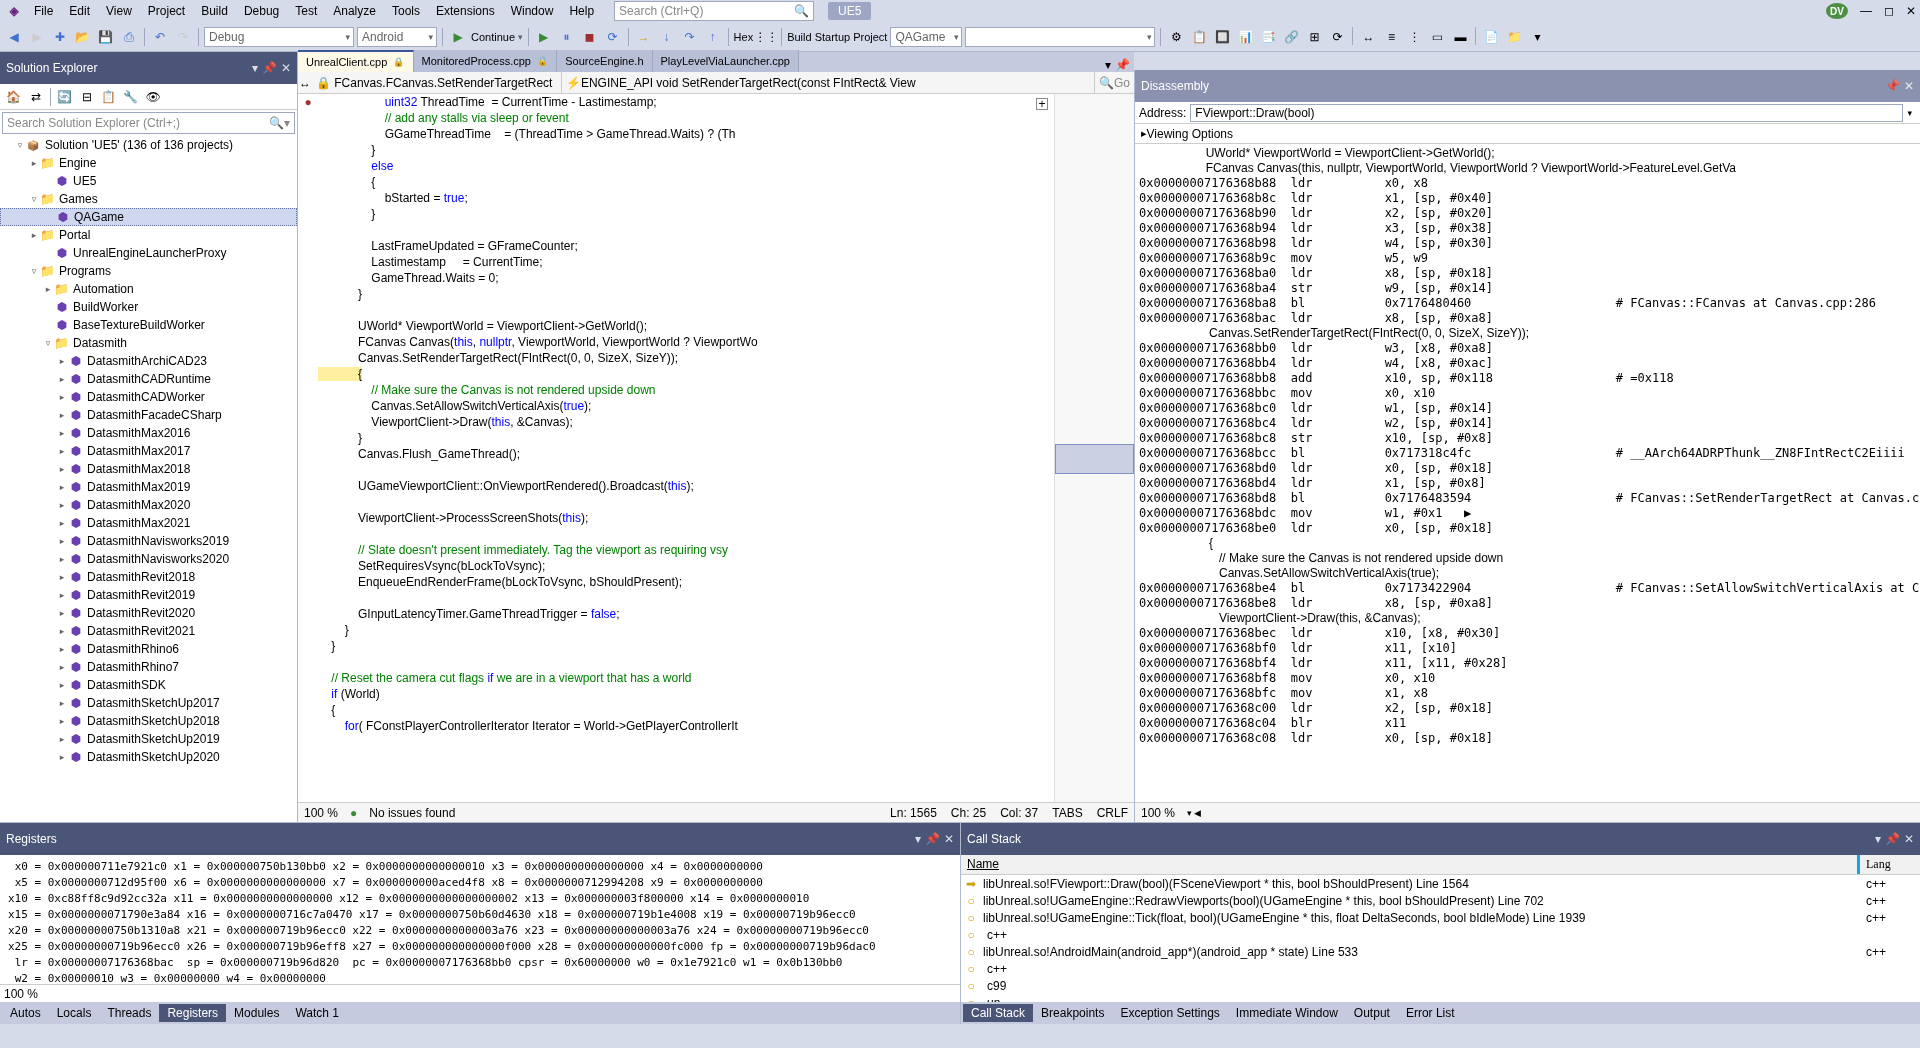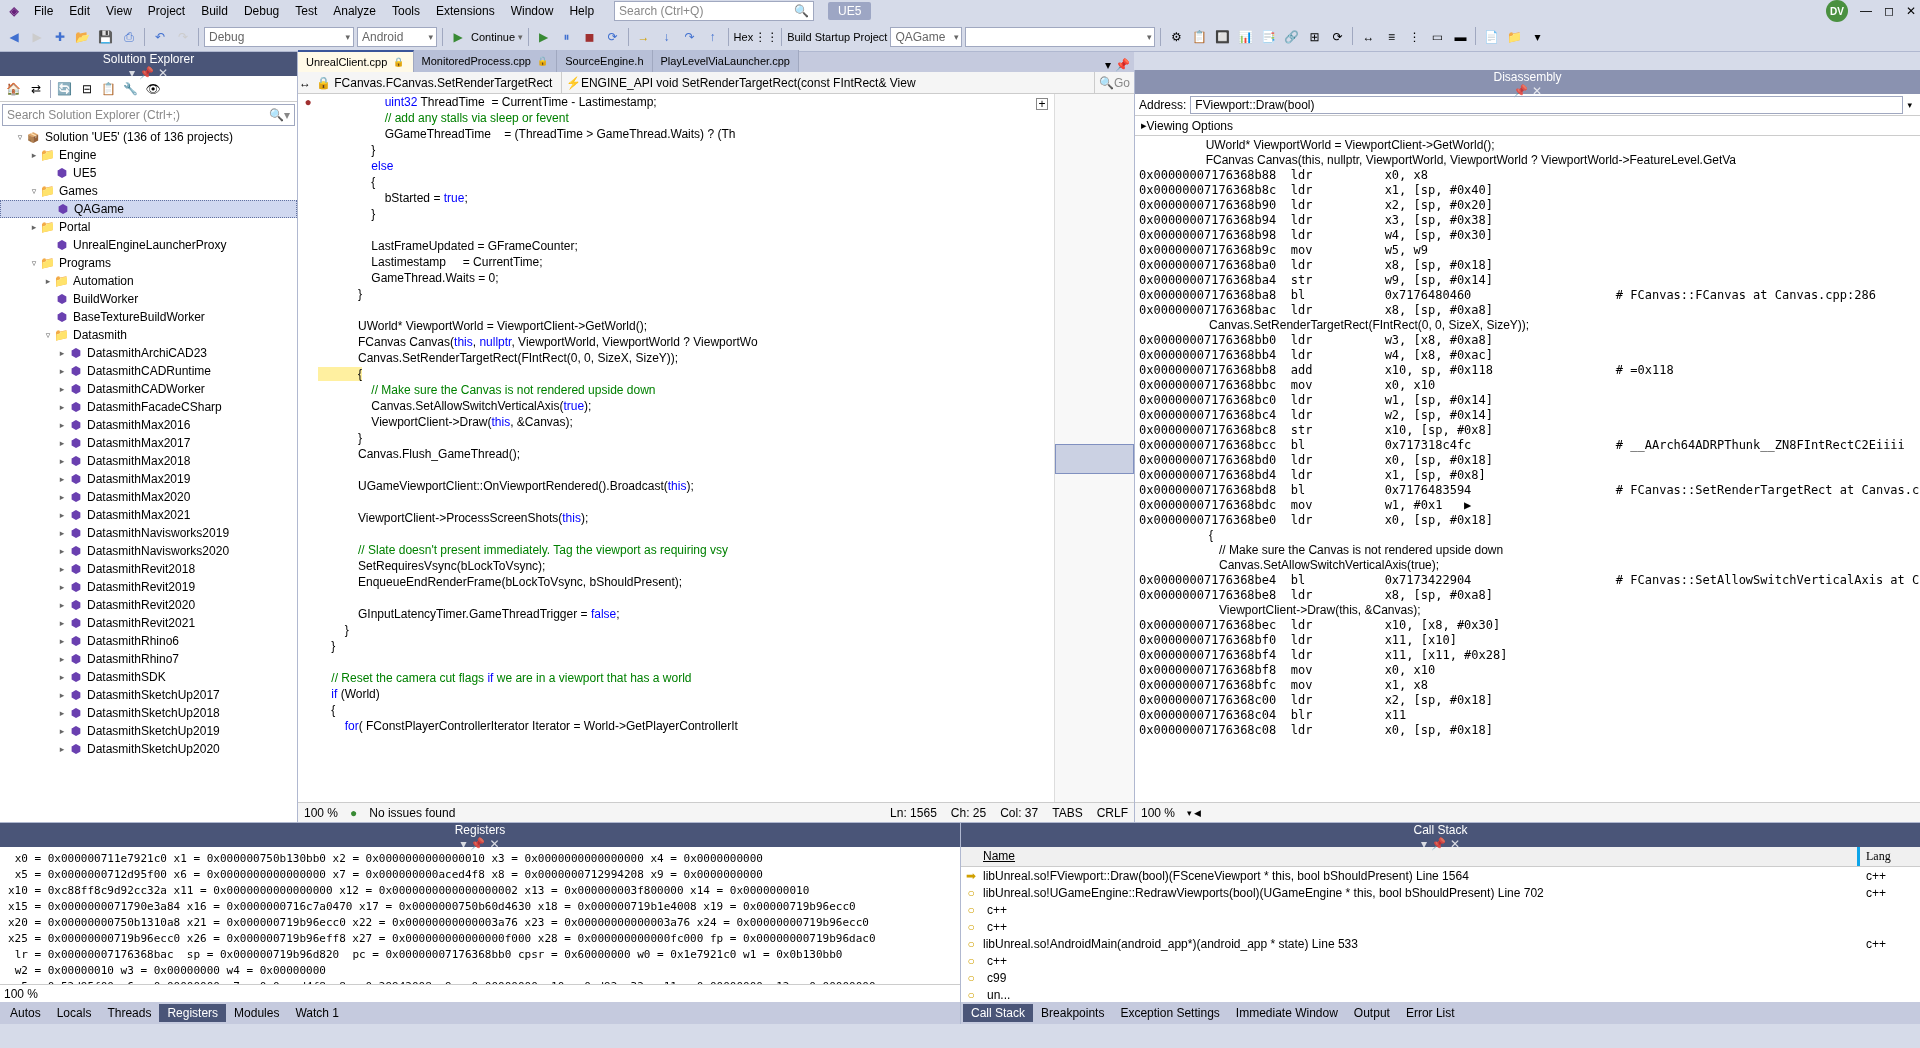--- a/index.html
+++ b/index.html
@@ -2,28 +2,28 @@
 <html><head>
 <meta charset="utf-8">
 <style>
 * { margin: 0; padding: 0; box-sizing: border-box; font-family: 'Segoe UI', sans-serif; font-size: 12px; }
 body { background: #d6dbe9; overflow: hidden; width: 1920px; height: 1048px; }
 .menubar { height: 22px; background: #d6dbe9; display: flex; align-items: center; padding: 0 4px; gap: 2px; }
 .menu-item { padding: 2px 8px; cursor: pointer; }
 .search-box { margin-left: 10px; width: 200px; height: 20px; border: 1px solid #a0a8c0; background: white; padding: 0 4px; color: #888; display: flex; align-items: center; justify-content: space-between; }
 .title-badge { margin-left: 12px; background: #9da6c4; color: white; padding: 2px 10px; border-radius: 2px; }
 .win-controls { margin-left: auto; display: flex; gap: 12px; align-items: center; }
-.avatar { width: 22px; height: 22px; background: #4a9040; color: white; border-radius: 50%; display: flex; align-items: center; justify-content: center; font-size: 10px; font-weight: bold; }
+.avatar { width: 22px; height: 16px; background: #4a9040; color: white; border-radius: 50%; display: flex; align-items: center; justify-content: center; font-size: 10px; font-weight: bold; }
 .toolbar { height: 30px; background: #d6dbe9; display: flex; align-items: center; padding: 0 4px; gap: 3px; border-bottom: 1px solid #b0b8d0; }
 .tb-btn { width: 20px; height: 20px; display: flex; align-items: center; justify-content: center; cursor: pointer; }
 .tb-sep { width: 1px; height: 18px; background: #a0a8c0; margin: 0 2px; }
 .tb-combo { height: 20px; border: 1px solid #a0a8c0; background: white; padding: 0 16px 0 4px; min-width: 80px; display: flex; align-items: center; position: relative; font-size: 11px; color: #666; }
 .tb-combo::after { content: '▾'; position: absolute; right: 3px; font-size: 9px; }
 .main-layout { display: flex; height: 770px; }
-.panel-header { height: 24px; background: #4a5578; color: white; display: flex; align-items: center; padding: 0 6px; font-size: 11px; justify-content: space-between; flex-direction: column; }
+.panel-header { height: 32px; background: #4a5578; color: white; display: flex; align-items: center; padding: 0 6px; font-size: 11px; justify-content: space-between; }
 .panel-header.inactive { background: #8a92b0; }
 .panel-header .icons { display: flex; gap: 4px; }
 .panel-header .icons span { cursor: pointer; opacity: 0.8; }
 .solution-explorer { width: 298px; background: white; border-right: 1px solid #b0b8d0; display: flex; flex-direction: column; }
 .se-toolbar { height: 26px; border-bottom: 1px solid #ccc; display: flex; align-items: center; padding: 0 4px; gap: 2px; }
 .se-search { height: 22px; border: 1px solid #a0a8c0; margin: 2px; padding: 0 4px; color: #888; display: flex; align-items: center; justify-content: space-between; }
 .se-tree { flex: 1; overflow: auto; font-size: 11px; }
 .tree-row { display: flex; align-items: center; height: 18px; padding-left: 4px; cursor: pointer; white-space: nowrap; }
 .tree-row.selected { background: #d0d8f0; border: 1px dotted #6070a0; }
 .tree-arrow { width: 12px; text-align: center; font-size: 9px; color: #666; cursor: pointer; }
@@ -51,21 +51,21 @@
 .addr-bar { height: 22px; border-bottom: 1px solid #ccc; display: flex; align-items: center; padding: 0 4px; font-size: 11px; }
 .addr-input { flex: 1; margin-left: 4px; border: 1px solid #a0a8c0; height: 18px; padding: 0 4px; }
 .viewing-opts { height: 20px; border-bottom: 1px solid #ccc; padding: 0 6px; display: flex; align-items: center; font-size: 11px; }
 .disasm-content { flex: 1; font-family: Consolas, monospace; font-size: 12px; line-height: 15px; overflow: hidden; white-space: pre; padding: 2px 4px; }
 .bottom-panels { display: flex; height: 202px; }
 .registers-panel { flex: 1; background: white; border-top: 1px solid #b0b8d0; display: flex; flex-direction: column; }
 .callstack-panel { width: 960px; background: white; border-top: 1px solid #b0b8d0; border-left: 1px solid #b0b8d0; display: flex; flex-direction: column; }
 .reg-content { flex: 1; font-family: Consolas, monospace; font-size: 11px; line-height: 16px; padding: 4px 8px; white-space: pre-wrap; overflow: hidden; }
 .reg-status { height: 18px; border-top: 1px solid #ccc; padding: 0 4px; font-size: 10px; display: flex; align-items: center; }
 .cs-header { height: 20px; border-bottom: 1px solid #ccc; display: flex; font-size: 11px; background: #f0f0f0; }
-.cs-col-name { flex: 1; padding: 2px 22px; border-right: 3px solid #0ea5e9; text-decoration: underline; }
+.cs-col-name { flex: 1; padding: 2px 6px; border-right: 3px solid #0ea5e9; text-decoration: underline; }
 .cs-col-lang { width: 60px; padding: 2px 6px; font-family: Liberation Serif, serif; }
 .cs-rows { flex: 1; overflow: auto; font-size: 11px; }
 .cs-row { display: flex; height: 17px; align-items: center; }
 .cs-row .arrow { width: 20px; text-align: center; color: #d0a000; }
 .cs-row .name { flex: 1; padding-left: 2px; white-space: nowrap; overflow: hidden; }
 .cs-row .lang { width: 60px; padding-left: 6px; }
 .bottom-tabs { height: 22px; background: #c5cade; display: flex; align-items: center; padding: 0 2px; font-size: 11px; }
 .btab { padding: 2px 8px; cursor: pointer; }
 .btab.active { background: #4a5578; color: white; }
 .green-play { color: #388a34; }
@@ -518,20 +518,21 @@
           <span class="name">libUnreal.so!FViewport::Draw(bool)(FSceneViewport * this, bool bShouldPresent) Line 1564</span>
           <span class="lang">c++</span>
         </div>
         <div class="cs-row">
           <span class="arrow">○</span>
           <span class="name">libUnreal.so!UGameEngine::RedrawViewports(bool)(UGameEngine * this, bool bShouldPresent) Line 702</span>
           <span class="lang">c++</span>
         </div>
         <div class="cs-row">
           <span class="arrow">○</span>
+          <span class="name">libUnreal.so!UGameEngine::Tick(float, bool)(UGameEngine * this, float DeltaSeconds, bool bIdleMode) Line 1939</span>
           <span class="lang">c++</span>
         </div>
         <div class="cs-row">
           <span class="arrow">○</span>
           <span class="lang">c++</span>
         </div>
         <div class="cs-row">
           <span class="arrow">○</span>
           <span class="name">libUnreal.so!AndroidMain(android_app*)(android_app * state) Line 533</span>
           <span class="lang">c++</span>

